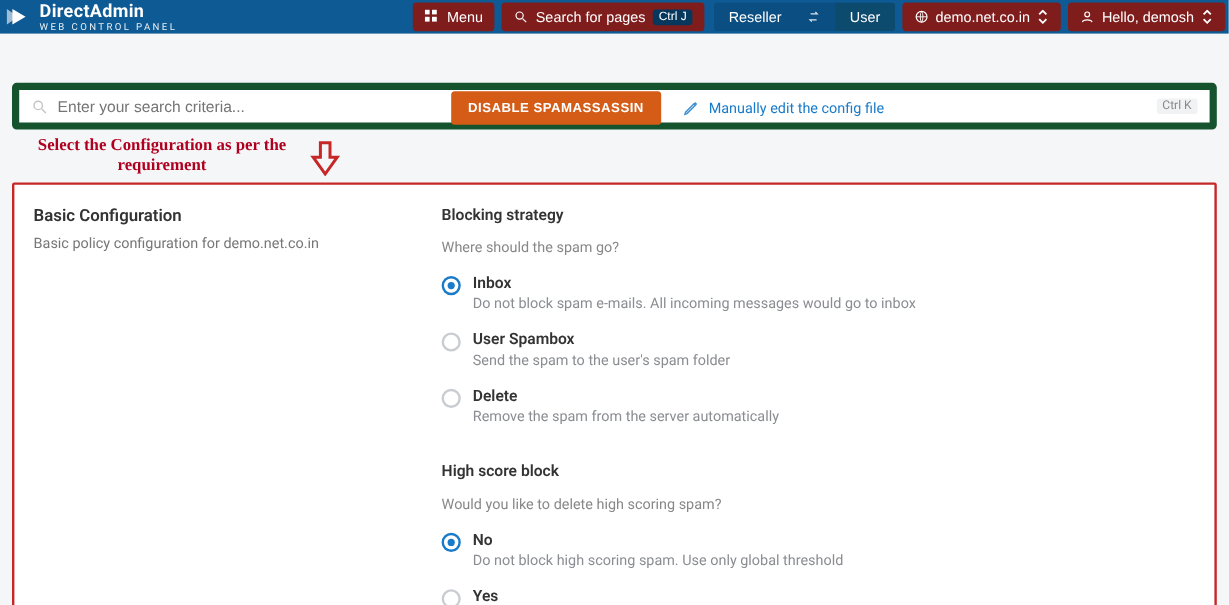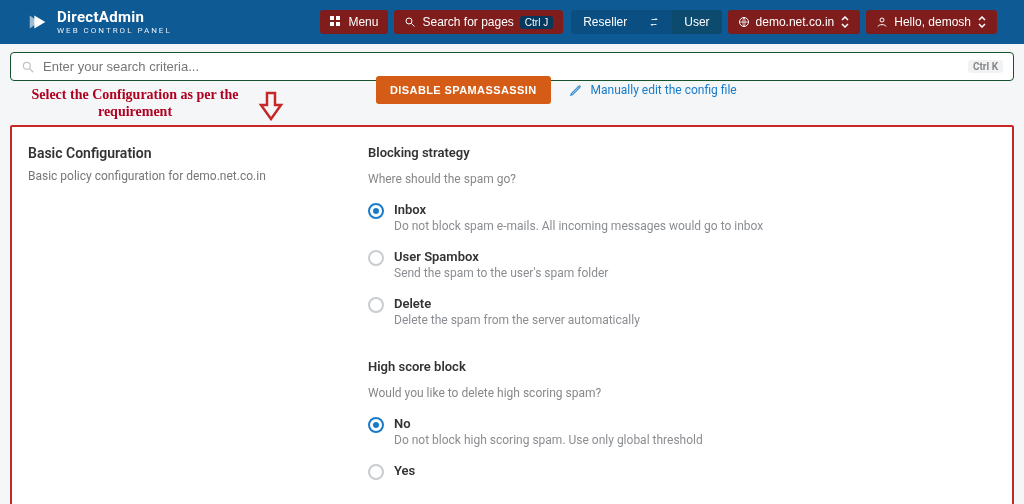--- a/index.html
+++ b/index.html
@@ -1,33 +1,33 @@
 <!DOCTYPE html>
 <html><head>
 <meta charset="utf-8">
 <style>
   * { box-sizing: border-box; margin: 0; padding: 0; }
   body { font-family: -apple-system, BlinkMacSystemFont, "Segoe UI", Roboto, Arial, sans-serif; background: #f5f6f8; color: #333; font-size: 13px; }
-  .topbar { background: #0E5A94; height: 44px; display: flex; align-items: center; padding: 0 27px; color: #fff; }
+  .topbar { background: #0E5A94; height: 28px; display: flex; align-items: center; padding: 0 3px; color: #fff; }
   .logo-wrap { display: flex; align-items: center; gap: 8px; }
   .logo-icon { width: 22px; height: 22px; display: flex; align-items: center; justify-content: center; }
   .logo-text { display: flex; flex-direction: column; line-height: 1; }
   .logo-title { font-weight: 700; font-size: 15px; letter-spacing: .3px; }
   .logo-sub { font-size: 8px; letter-spacing: 2px; opacity: .9; text-transform: uppercase; margin-top: 2px; }
   .topbar-spacer { flex: 1; }
   .tb-btn { background: #7f1d1d; color: #fff; border: none; padding: 5px 10px; margin-left: 6px; border-radius: 3px; display: inline-flex; align-items: center; gap: 6px; font-size: 12px; cursor: pointer; }
   .tb-btn .kbd { background: #06375c; border-radius: 3px; padding: 1px 5px; font-size: 10px; }
   .role-group { display: flex; margin-left: 8px; border-radius: 3px; overflow: hidden; }
   .role-btn { border: none; padding: 5px 12px; font-size: 12px; cursor: pointer; color: #fff; background: #0b4e82; display: inline-flex; align-items: center; gap: 21px; }
   .role-btn.active { background: #0c4a6e; }
   .swap-icon { opacity: .85; }
   .searchbar-wrap { padding: 8px 10px 0; }
-  .searchbar { background: #fff; border: 1px solid #14532d; border-radius: 4px; display: flex; align-items: center; padding: 6px 10px; position: relative; }
+  .searchbar { background: #fff; border: 6px solid #14532d; border-radius: 4px; display: flex; align-items: center; padding: 6px 10px; position: relative; margin-top: 33px; }
   .searchbar input { flex: 1; border: none; outline: none; font-size: 13px; color: #555; background: transparent; }
-  .searchbar .kbd-right { position: absolute; right: 10px; font-size: 10px; color: #888; background: #f1f2f4; border-radius: 3px; padding: 1px 5px; font-weight: bold; }
+  .searchbar .kbd-right { position: absolute; right: 10px; font-size: 10px; color: #888; background: #f1f2f4; border-radius: 3px; padding: 1px 5px; }
   .callout-row { display: flex; padding: 6px 10px 4px 30px; align-items: flex-start; gap: 30px; }
   .callout-text { color: #b00020; font-family: "Times New Roman", serif; font-weight: 700; font-size: 14px; line-height: 1.2; max-width: 210px; text-align: center; }
   .callout-arrow { margin-top: 2px; }
   .main-card { margin: 0 10px 10px 10px; background: #fff; border: 2px solid #c62828; border-radius: 2px; padding: 0; display: flex; min-height: 360px; }
   .main-actions { position: absolute; left: 360px; top: 76px; display: flex; align-items: center; gap: 18px; margin-left: 16px; }
   .btn-primary { background: #d45c17; color: #fff; border: none; padding: 8px 14px; border-radius: 3px; font-weight: 700; font-size: 11px; letter-spacing: .4px; cursor: pointer; }
   .linklike { color: #1a7bc9; font-size: 12px; display: inline-flex; align-items: center; gap: 8px; cursor: pointer; }
   .pencil { color: #3d8fd1; }
   .col-left { width: 340px; padding: 18px 16px; }
   .col-right { flex: 1; padding: 18px 16px; }
@@ -132,21 +132,21 @@
           <circle cx="10" cy="10" r="6" stroke="#888" stroke-width="2" fill="none"></circle>
           <line x1="15" y1="15" x2="21" y2="21" stroke="#888" stroke-width="2"></line>
         </svg>
     </span>
     <input type="text" placeholder="Enter your search criteria..." style="">
     <span class="kbd-right">Ctrl K</span>
   </div>
 </div>
 
 <div class="callout-row">
-  <div style="display:flex;align-items:flex-end;gap:18px">
+  <div style="display:flex;align-items:center;gap:18px">
     <div class="callout-text">Select the Configuration as per the requirement</div>
     <span class="callout-arrow icon">
       <svg width="26" height="30" viewBox="0 0 26 30">
           <path d="M9 2 H17 V14 H23 L13 28 L3 14 H9 Z" fill="none" stroke="#c62828" stroke-width="2.5"></path>
         </svg>
     </span>
   </div>
   <div class="main-actions">
     <button class="btn-primary">DISABLE SPAMASSASSIN</button>
     <span class="linklike">
@@ -181,21 +181,21 @@
             <div class="radio-dot"></div>
             <div>
               <div class="radio-label">User Spambox</div>
               <div class="radio-desc">Send the spam to the user's spam folder</div>
             </div>
           </div>
           <div class="radio-row">
             <div class="radio-dot"></div>
             <div>
               <div class="radio-label">Delete</div>
-              <div class="radio-desc">Delete the spam from the server automatically</div>
+              <div class="radio-desc">Remove the spam from the server automatically</div>
             </div>
           </div>
         </div>
     </div>
     <div class="group">
       <div class="group-title">High score block</div>
       <div class="group-sub">Would you like to delete high scoring spam?</div>
       <div id="highscore-options">
           <div class="radio-row">
             <div class="radio-dot checked"></div>

